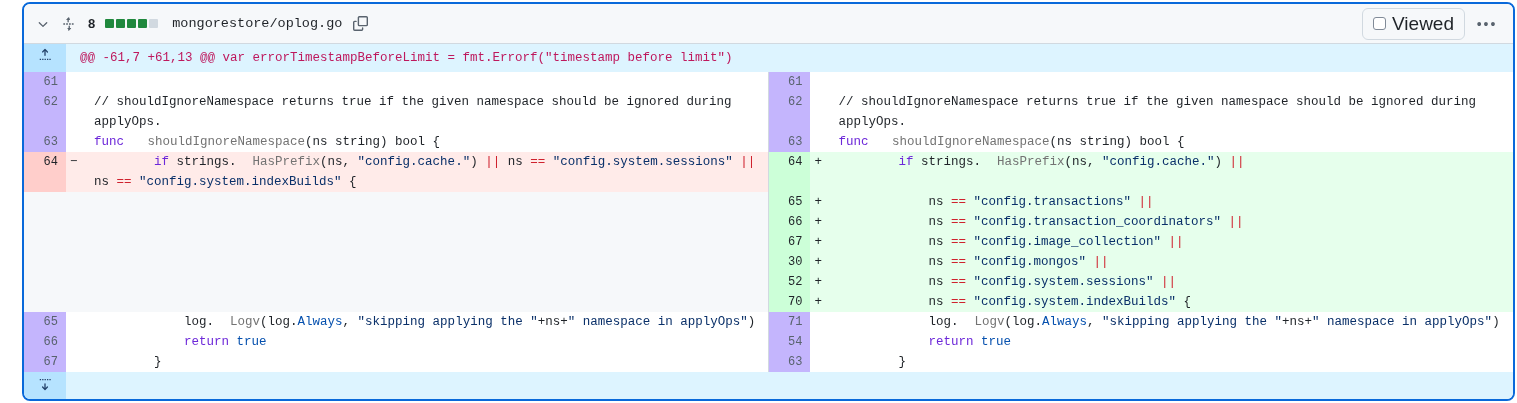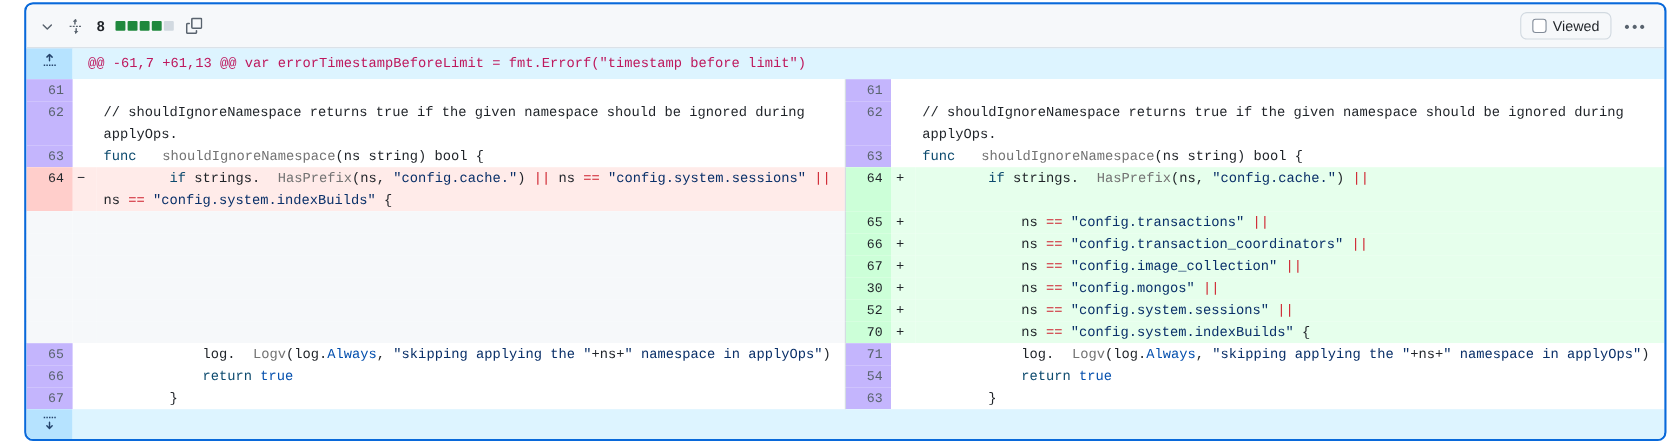--- a/index.html
+++ b/index.html
@@ -69,21 +69,21 @@
     border: 1px solid #d1d9e0; border-radius: 6px;
     background: #f6f8fa;
     padding: 4px 10px;
     cursor: pointer;
   }
   .viewed-box .cbx {
     width: 13px; height: 13px;
     border: 1px solid #818b98; border-radius: 3px;
     background: #ffffff;
   }
-  .viewed-label { font-size: 13px; color: #1f2328; }
+  .viewed-label { font-size: 19px; color: #1f2328; }
   .kebab {
     width: 28px; height: 26px;
     display: flex; align-items: center; justify-content: center;
     color: #59636e; cursor: pointer;
     letter-spacing: 2px; font-size: 14px;
   }
 
   
   .diff-table {
     width: 100%;
@@ -158,21 +158,21 @@
   td.split-l { border-right: 1px solid #d1d9e0; }
 
   
   tr.foot td { background: #ddf4ff; height: 30px; }
   tr.foot td.foot-gut {
     background: #b6e3ff; text-align: center; vertical-align: middle;
     color: #24436b; cursor: pointer;
   }
 
   
-  .k  { color: #0c4a6e; font-family: Liberation Mono, monospace; }   
+  .k  { color: #6d28d9; font-family: Liberation Mono, monospace; }   
   .fn { color: #737373; margin-left: 16px; }   
   .s  { color: #0a3069; }   
   .op { color: #cf222e; }   
   .cm { color: #1f2328; }   
   .cn { color: #0550ae; }   
   .pl { color: #1f2328; }
 </style>
 </head>
 <body>
 
@@ -197,20 +197,21 @@
     <span class="change-count">8</span>
 
     <span class="diffstat">
       <i class="add"></i>
       <i class="add"></i>
       <i class="add"></i>
       <i class="add"></i>
       <i class="neutral"></i>
     </span>
 
+    <span class="file-name">mongorestore/oplog.go</span>
 
     <span class="copy-icon">
       <svg width="15" height="15" viewBox="0 0 16 16" fill="currentColor" aria-hidden="true">
         <path d="M0 6.75C0 5.784.784 5 1.75 5h1.5a.75.75 0 0 1 0 1.5h-1.5a.25.25 0 0 0-.25.25v7.5c0 .138.112.25.25.25h7.5a.25.25 0 0 0 .25-.25v-1.5a.75.75 0 0 1 1.5 0v1.5A1.75 1.75 0 0 1 9.25 16h-7.5A1.75 1.75 0 0 1 0 14.25Z"></path>
         <path d="M5 1.75C5 .784 5.784 0 6.75 0h7.5C15.216 0 16 .784 16 1.75v7.5A1.75 1.75 0 0 1 14.25 11h-7.5A1.75 1.75 0 0 1 5 9.25Zm1.75-.25a.25.25 0 0 0-.25.25v7.5c0 .138.112.25.25.25h7.5a.25.25 0 0 0 .25-.25v-7.5a.25.25 0 0 0-.25-.25Z"></path>
       </svg>
     </span>
 
     <span class="header-spacer"></span>
 

